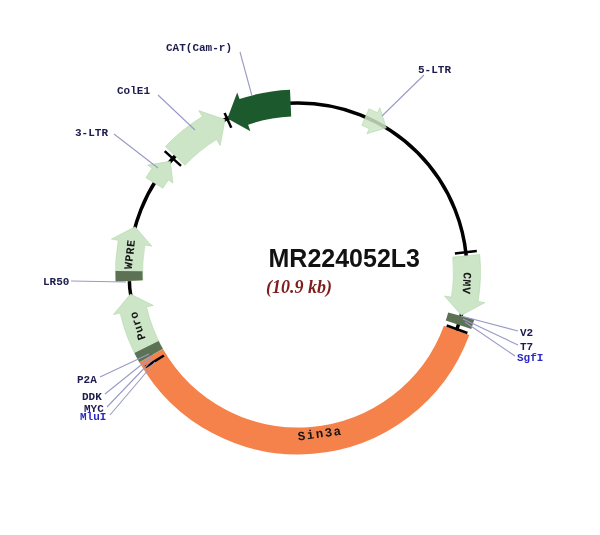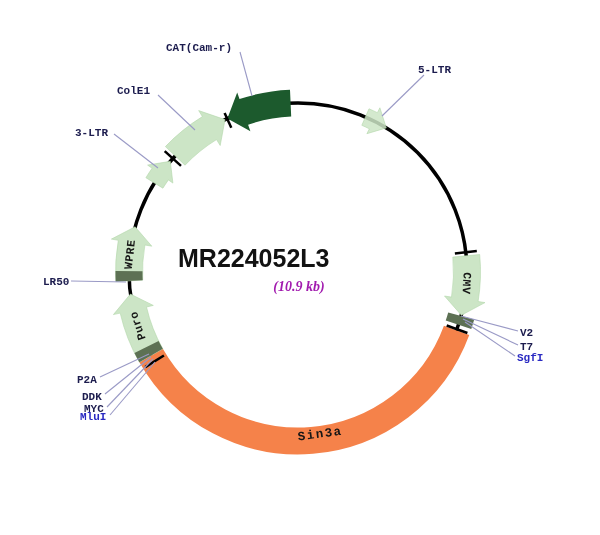--- a/index.html
+++ b/index.html
@@ -1,23 +1,23 @@
 <!DOCTYPE html>
 <html><head>
 <meta charset="utf-8">
 <style>
   html,body{margin:0;padding:0;background:#ffffff;}
   .stage{position:relative;width:600px;height:535px;background:#ffffff;overflow:hidden;}
   .stage svg{position:absolute;left:0;top:0;}
-  .center-title{position:absolute;left:178px;top:244px;width:242px;text-align:left;
+  .center-title{position:absolute;left:178px;top:244px;width:242px;text-align:right;
     font-family:"Liberation Sans","DejaVu Sans",sans-serif;font-weight:bold;
     font-size:25px;line-height:28px;color:#121212;letter-spacing:0px;}
   .center-size{position:absolute;left:178px;top:274px;width:242px;text-align:center;
     font-family:"Liberation Serif","DejaVu Serif",serif;font-style:italic;font-weight:600;
-    font-size:14px;line-height:26px;color:#a21caf;}
+    font-size:18px;line-height:26px;color:#7f1d1d;}
   text.callout{font-family:"Liberation Mono","DejaVu Sans Mono",monospace;font-weight:bold;font-size:11px;}
   text.inner{font-family:"Liberation Mono","DejaVu Sans Mono",monospace;font-weight:bold;fill:#161616;}
 </style>
 </head>
 <body>
 
 <div class="stage">
   <svg id="map-svg" width="600" height="535" viewBox="0 0 600 535">
       <circle cx="298" cy="272" r="169" fill="none" stroke="#000000" stroke-width="3.5"></circle>
       <path d="M456.6,330.4 A169,169 0 0 1 151.1,355.5" fill="none" stroke="#f5824a" stroke-width="27"></path>

